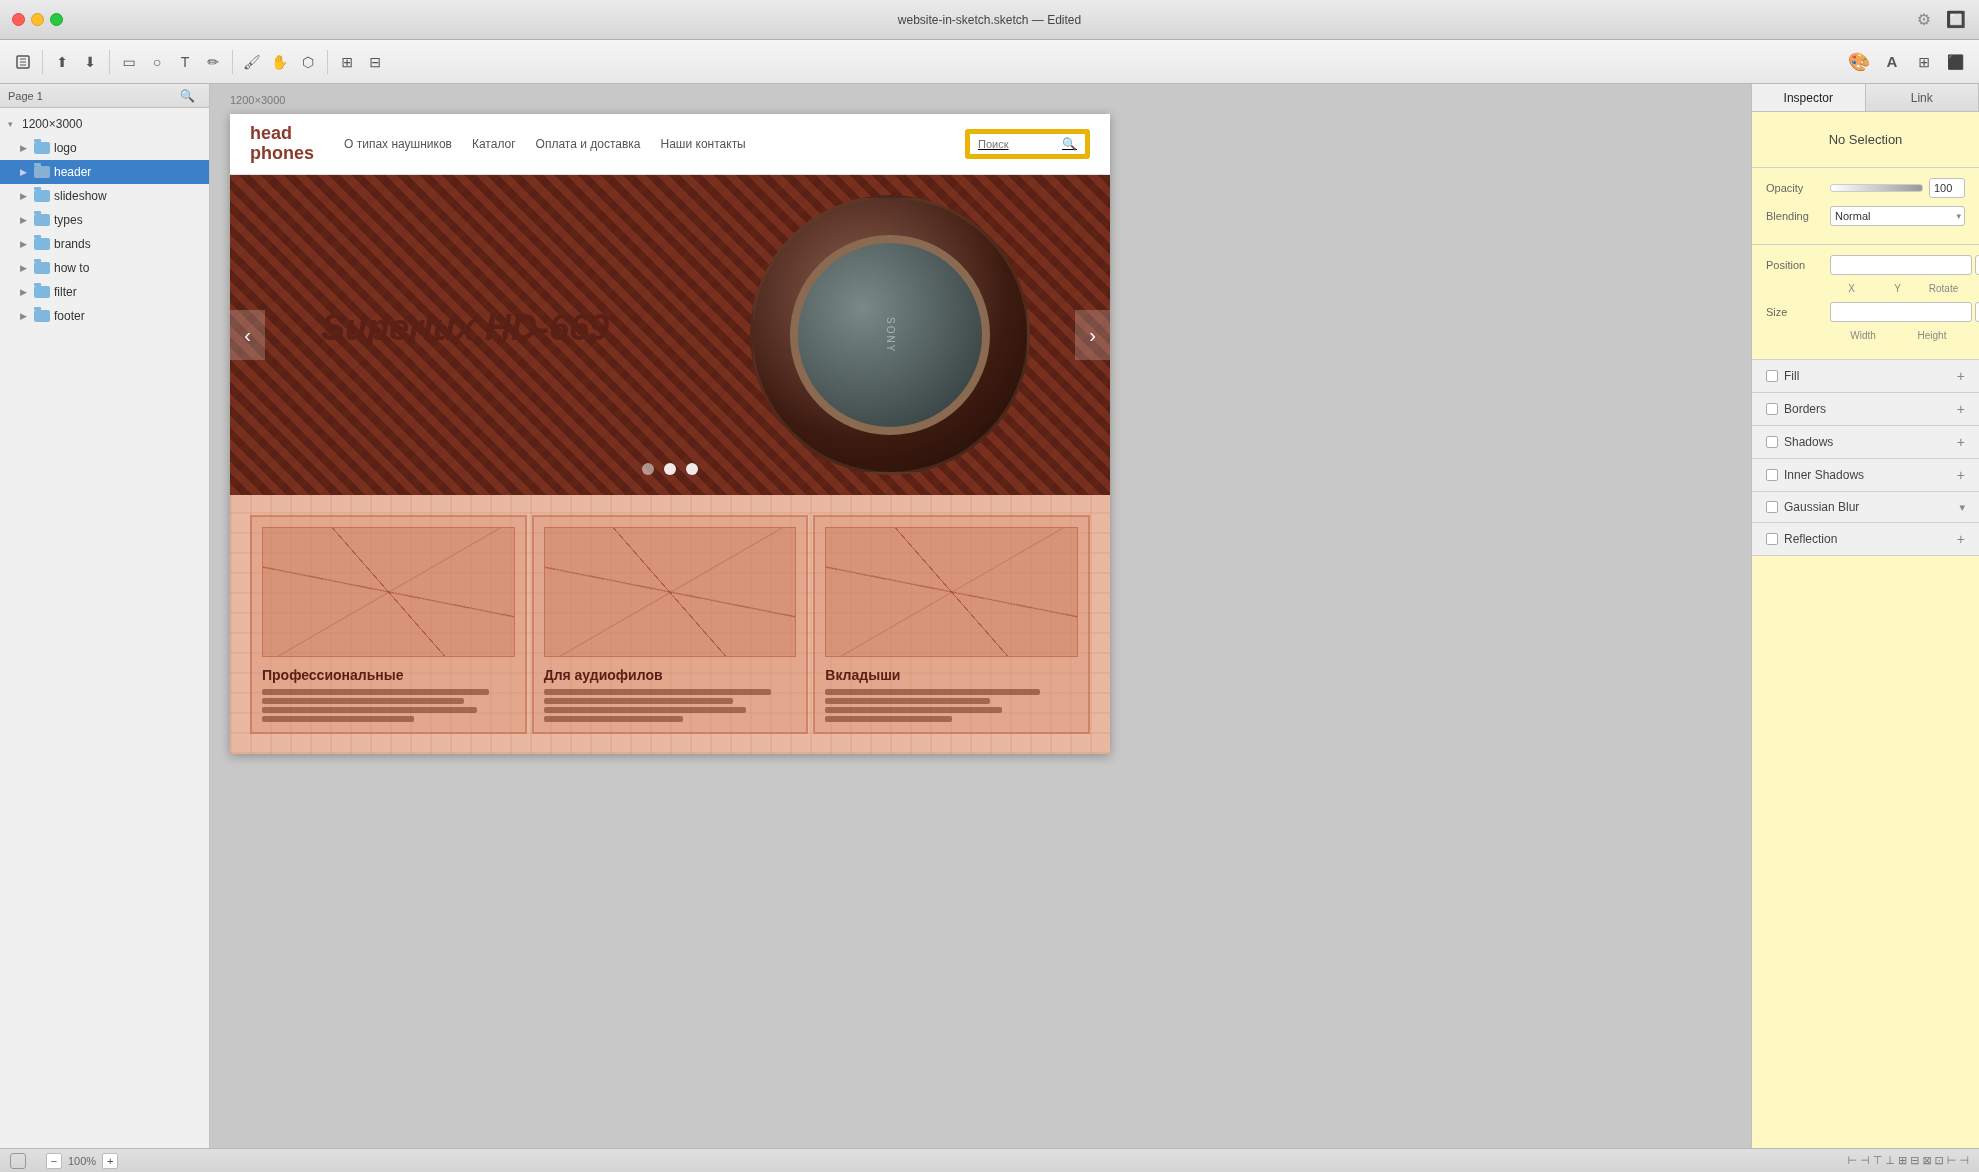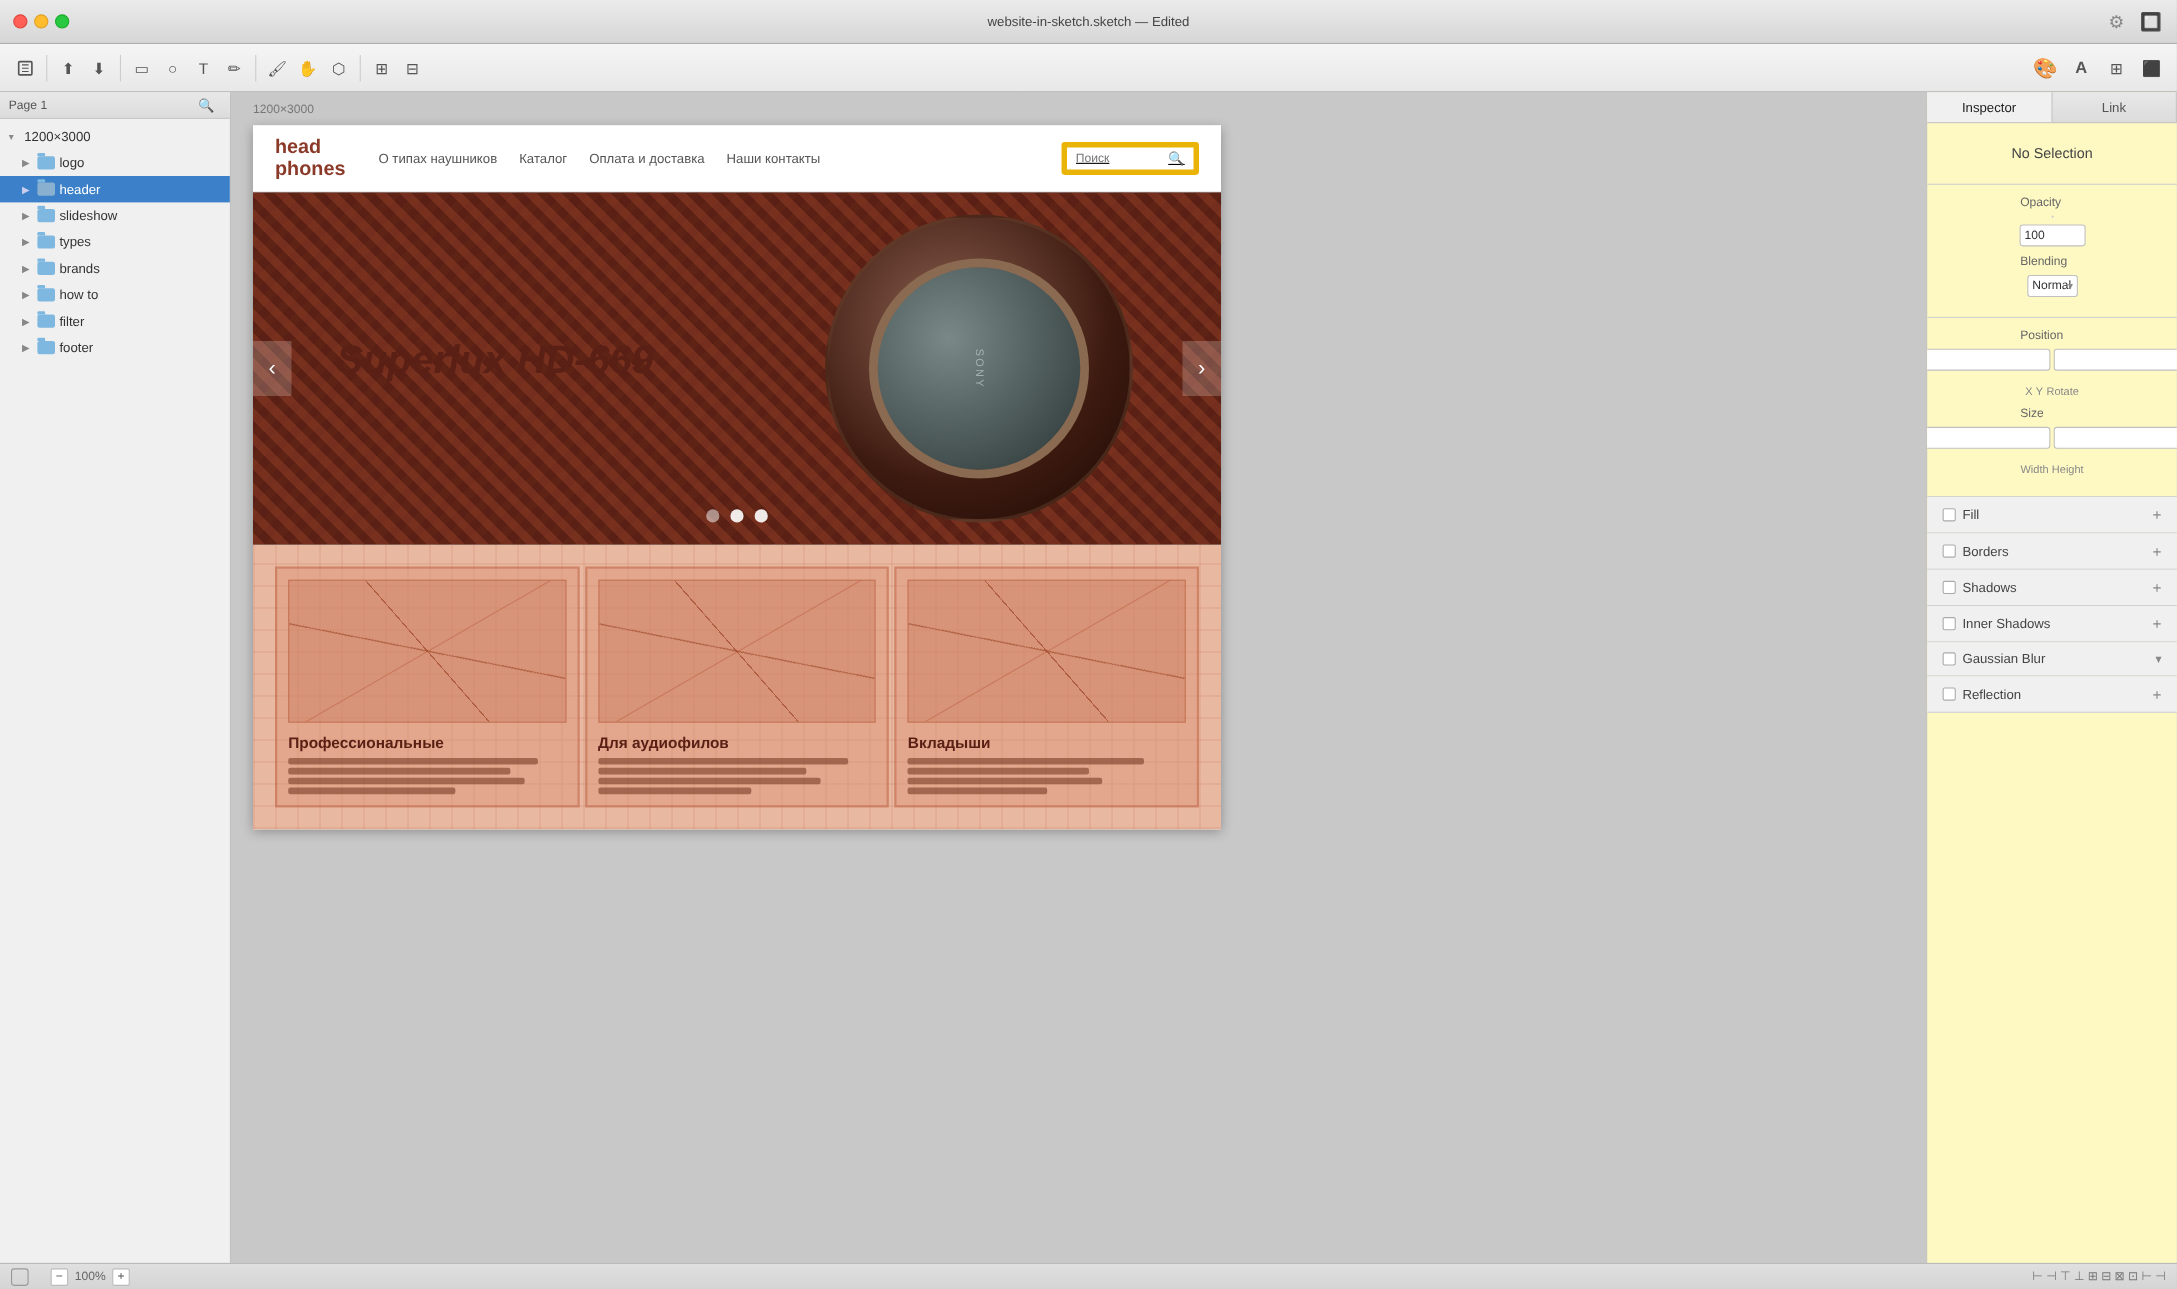--- a/index.html
+++ b/index.html
@@ -287,21 +287,21 @@
       color: white;
       font-size: 20px;
       cursor: pointer;
       z-index: 10;
     }
     .hero-nav-left { left: 0; }
     .hero-nav-right { right: 0; }
 
     .hero-content {
       position: absolute;
-      left: 76px;
+      left: 91px;
       top: 50%;
       transform: translateY(-50%);
     }
 
     .hero-title {
       font-size: 36px;
       font-weight: bold;
       color: #5a2015;
       font-style: italic;
       margin-bottom: 15px;
@@ -468,21 +468,20 @@
       text-align: center;
       padding: 10px 0;
       font-weight: 500;
     }
 
     .inspector-row {
       display: flex;
       align-items: center;
       margin-bottom: 8px;
       gap: 6px;
-      flex-direction: column;
     }
 
     .inspector-label {
       width: 58px;
       font-size: 11px;
       color: #666;
       flex-shrink: 0;
     }
 
     .inspector-input {
@@ -886,21 +885,21 @@
     <div class="inspector-body">
 
       <div class="inspector-section">
         <div class="inspector-no-selection">No Selection</div>
       </div>
 
       <div class="inspector-section">
         <div class="inspector-row">
           <span class="inspector-label">Opacity</span>
           <div class="inspector-opacity-bar"></div>
-          <input class="inspector-input" style="width: 60px; flex: 0 0 auto;" value="100">
+          <input class="inspector-input" style="width: 36px; flex: 0 0 auto;" value="100">
         </div>
         <div class="inspector-row">
           <span class="inspector-label">Blending</span>
           <div class="inspector-select-wrap">
             <select class="inspector-select">
               <option>Normal</option>
             </select>
           </div>
         </div>
       </div>

